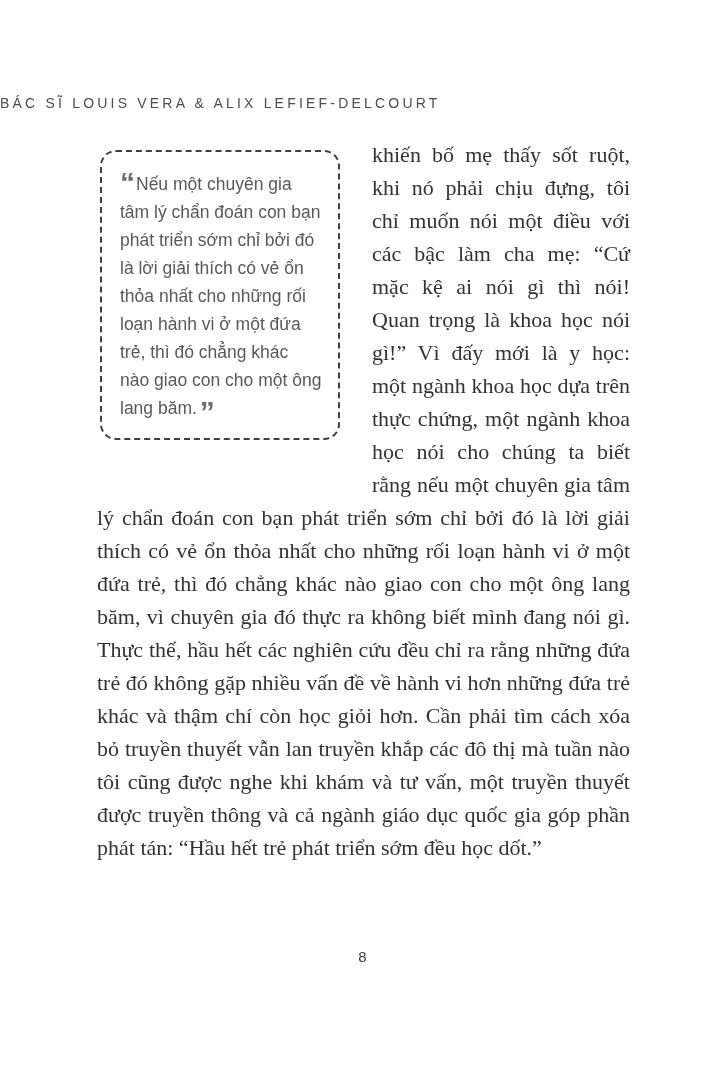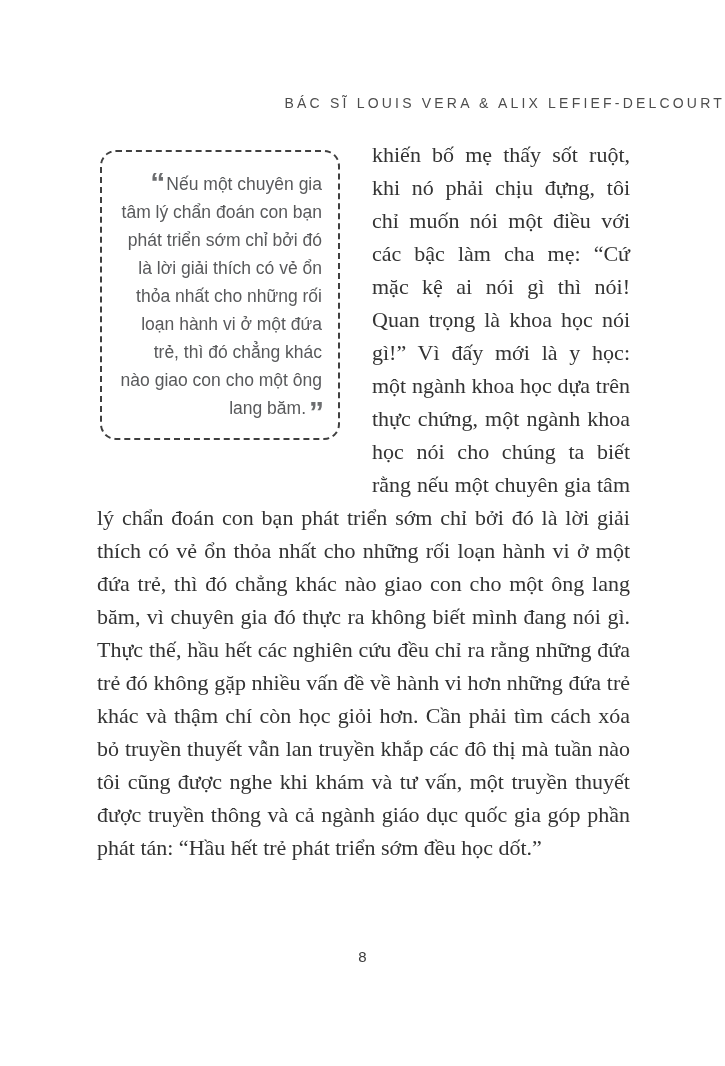--- a/index.html
+++ b/index.html
@@ -13,21 +13,21 @@
     height: 1066px;
     background: #ffffff;
     overflow: hidden;
     font-family: "Liberation Serif", serif;
   }
   .running-header {
     position: absolute;
     top: 95px;
     left: 0;
     width: 100%;
-    text-align: right;
+    text-align: left;
     font-family: "Liberation Sans", sans-serif;
     font-size: 14px;
     letter-spacing: 3.2px;
     color: #4d4d4d;
     white-space: nowrap;
   }
   .content {
     position: absolute;
     left: 97px;
     top: 138px;
@@ -50,21 +50,21 @@
     width: 240px;
     margin: 12px 32px 40px 3px;
     padding: 18px 16px 16px 18px;
     border: 2px dashed #3f3f3f;
     border-radius: 16px;
     font-family: "Liberation Sans", sans-serif;
     font-size: 17.5px;
     line-height: 28px;
     font-weight: 500;
     color: #58595b;
-    text-align: right;
+    text-align: left;
     text-indent: 0;
   }
   .qmark {
     font-weight: bold;
     font-size: 30px;
     line-height: 0;
     color: #6d6e70;
     position: relative;
     letter-spacing: -2px;
   }

